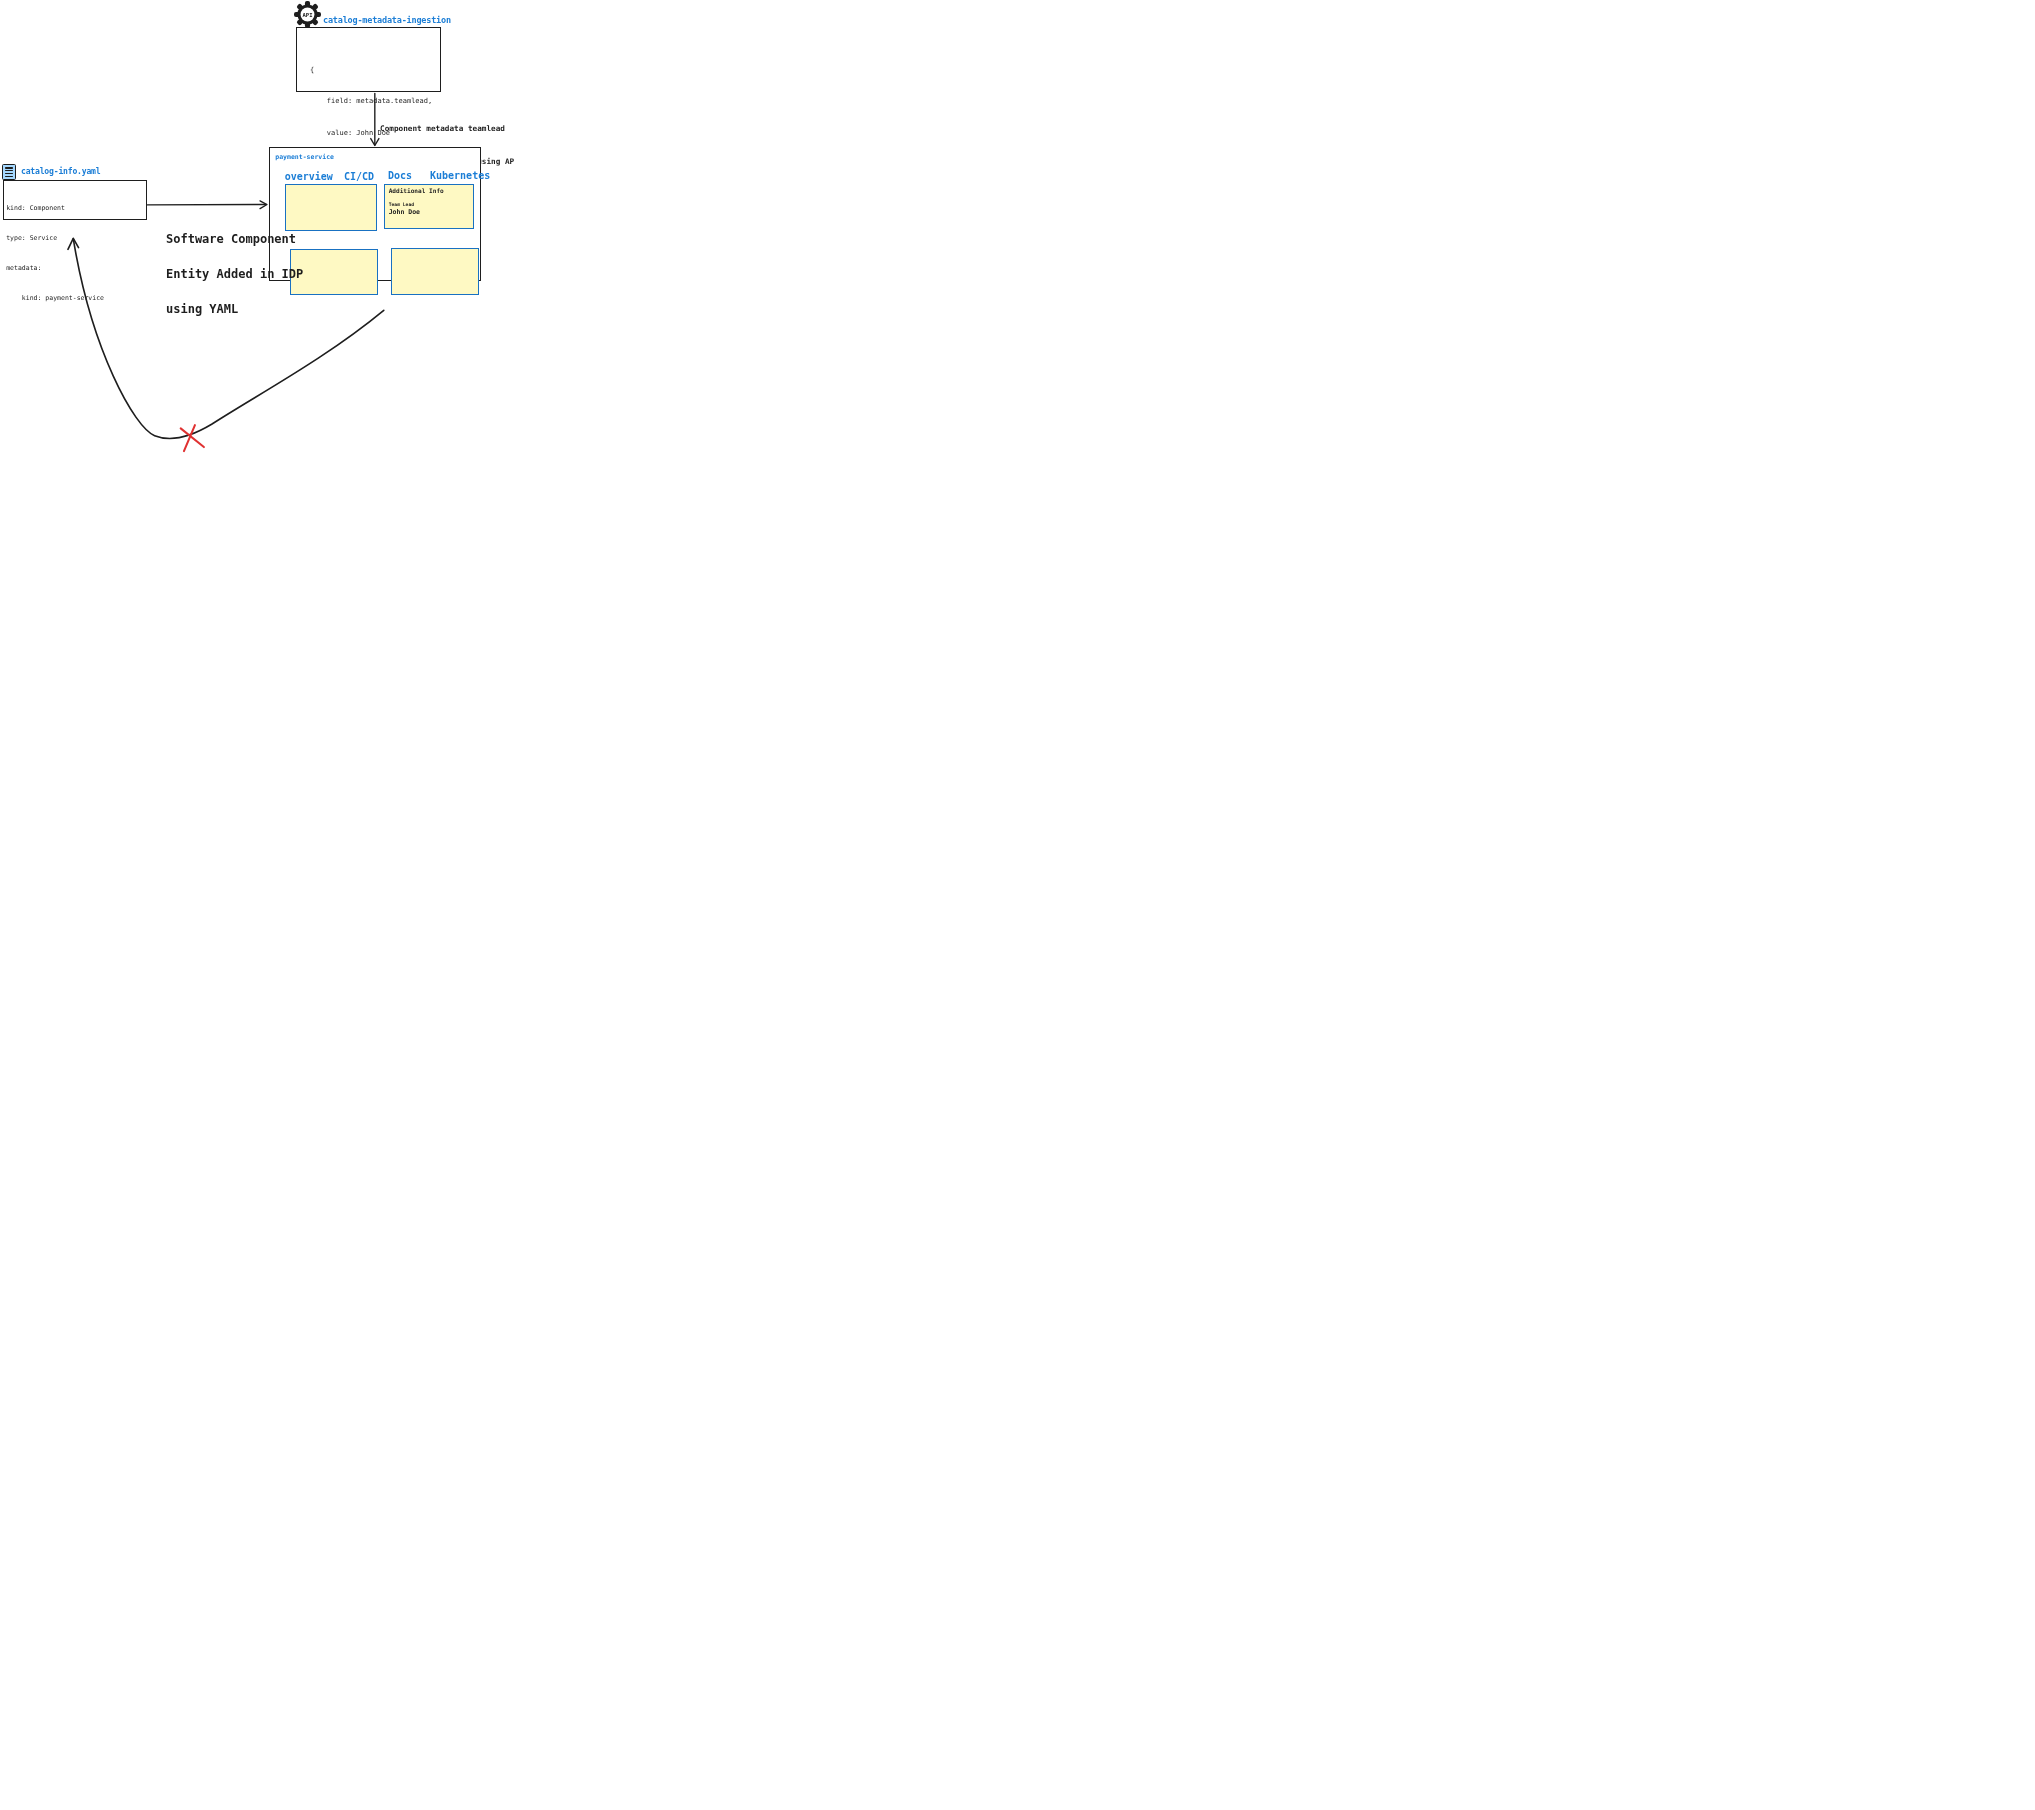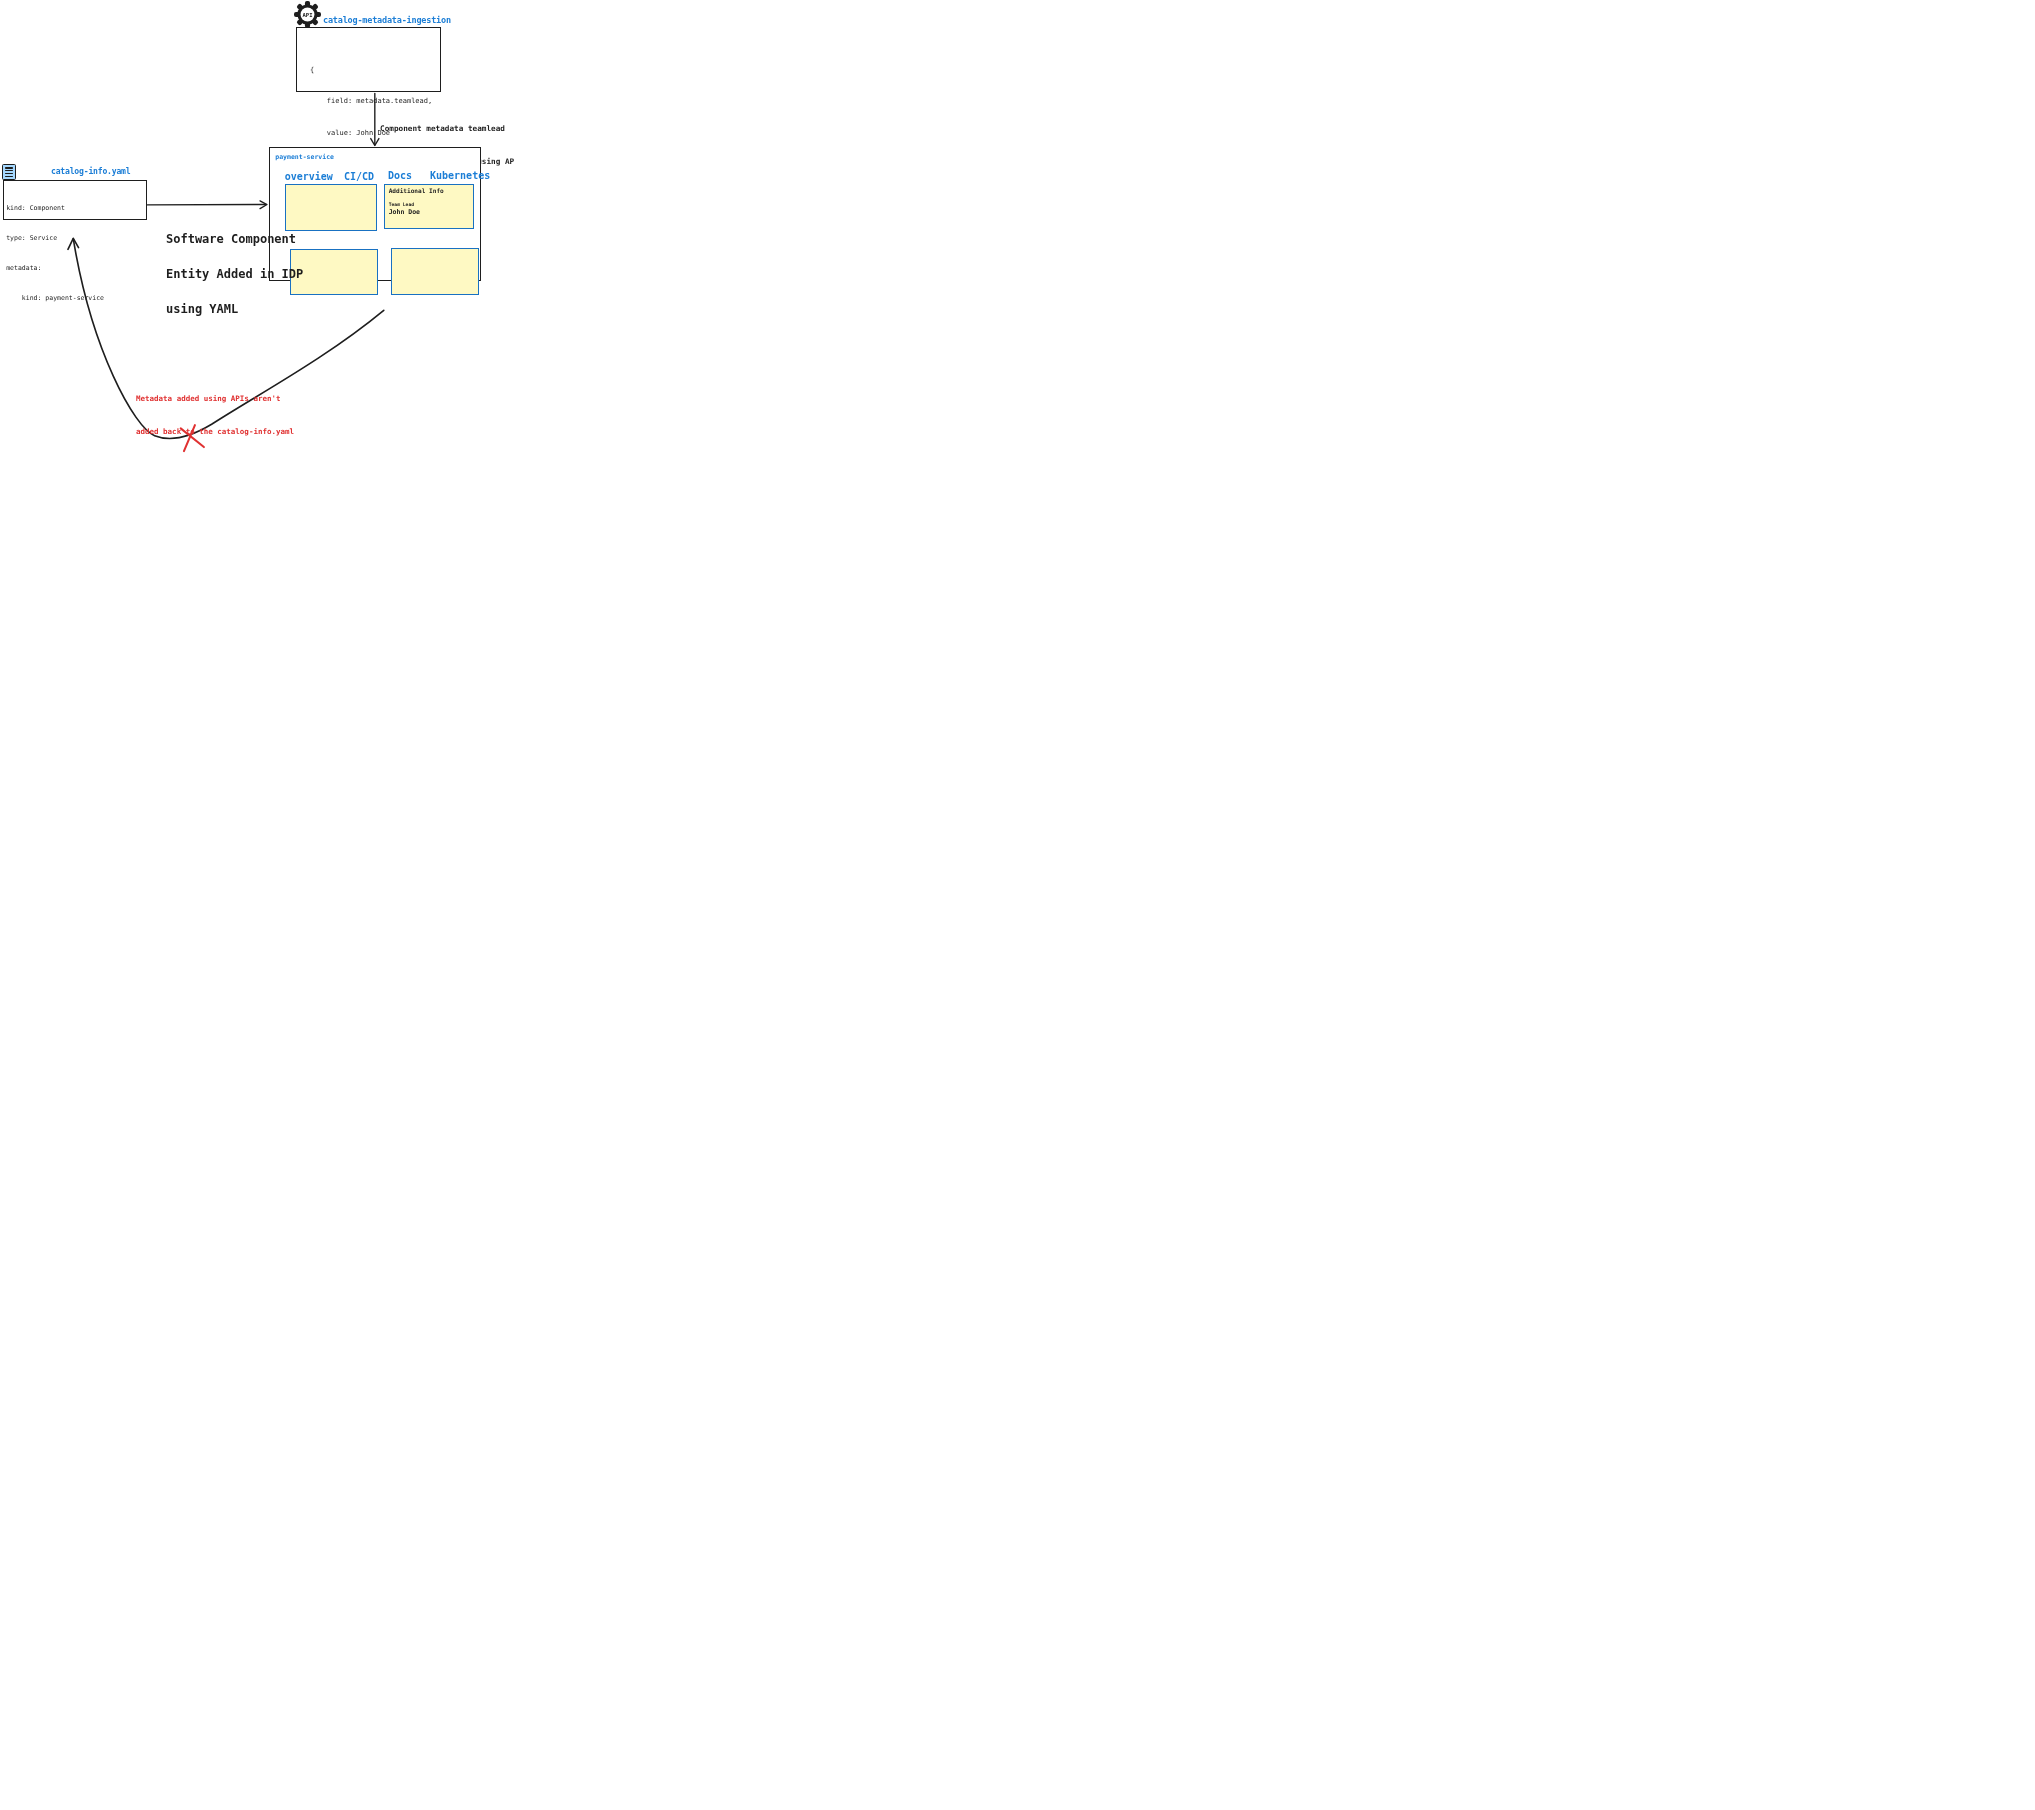--- a/index.html
+++ b/index.html
@@ -91,21 +91,20 @@
     border: 1.2px solid #1e1e1e; border-radius: 1.6px;
     background: #a5d8ff; box-sizing: border-box;
     display: flex; flex-direction: column; justify-content: space-evenly;
     padding: 0.8px 1.6px;
   }
   #yaml-icon .bar { height: 1.4px; border-radius: 0.8px; background: #1e1e1e; }
   #yaml-title {
     left: 21px; top: 166px;
     font-size: 8.1px; font-weight: 700; color: #1c7ed6; white-space: pre;
     letter-spacing: -0.2px;
-    margin-left: 30px;
   }
   #yaml-box {
     left: 2.8px; top: 180px; width: 144px; height: 40px;
     border: 1px solid #1e1e1e; background: #ffffff;
     box-sizing: border-box;
   }
   #yaml-box .code-pre { padding: 2px 0 0 2.4px; font-size: 6.5px; line-height: 10px; }
 
   #yaml-note {
     left: 166px; top: 210px;
@@ -221,20 +220,15 @@
       <div>    kind: payment-service</div>
     </div>
   </div>
 
   <div id="yaml-note" class="abs">
     <div>Software Component</div>
     <div>Entity Added in IDP</div>
     <div>using YAML</div>
   </div>
 
-  <div id="sync-warning" class="abs">
-    <div>Metadata added using APIs aren't</div>
-    <div>added back to the catalog-info.yaml</div>
-    
-  </div>
 
 </div>
 
 
 </body></html>

